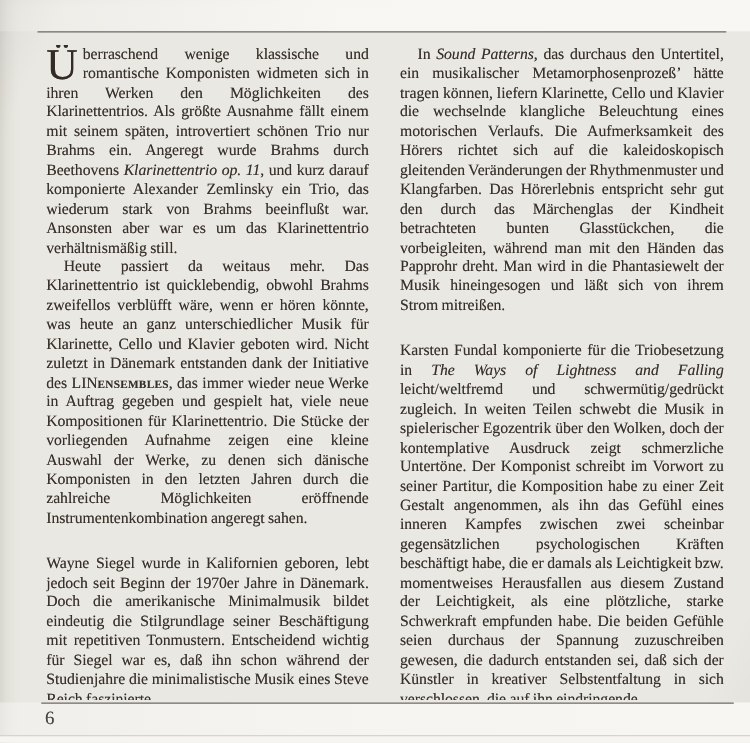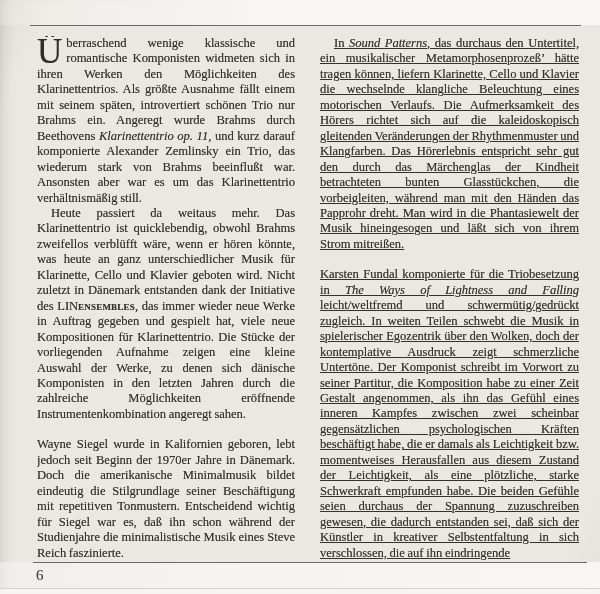--- a/index.html
+++ b/index.html
@@ -25,24 +25,24 @@
     display:flex;gap:25px;overflow:hidden;
   }
   .column{
     width:258px;
     font-size:12.6px;line-height:15.45px;
     text-align:justify;
     letter-spacing:-0.05px;word-spacing:-0.35px;
     hyphens:auto;-webkit-hyphens:auto;
     text-shadow:0 0 0.45px rgba(56,48,42,0.55);
   }
-  .column.right{width:259px;text-decoration:underline;}
+  .column.right{width:259px;}
   p.para{margin:0;padding:0;}
   p.para.indent{text-indent:14px;}
-  p.para.spaced{margin-top:15px;}
+  p.para.spaced{margin-top:21px;}
   .dropcap{
     float:left;
     font-size:35px;line-height:27px;
     padding:2px 4px 0 0;
     color:#332b25;
     text-shadow:0 0 0.5px rgba(51,43,37,0.6);
   }
   .italic{font-style:italic;}
   .smallcaps{font-variant:small-caps;letter-spacing:0.2px;font-weight:bold;}
   .footer-band{

